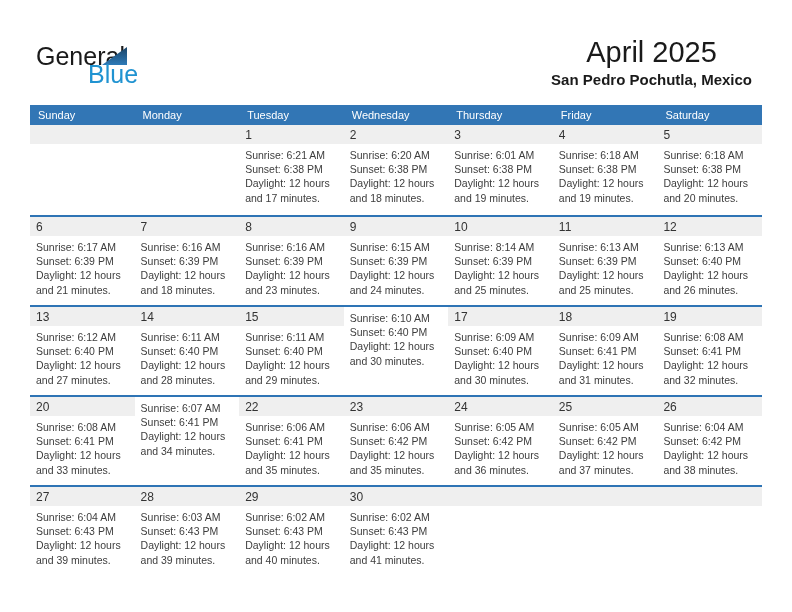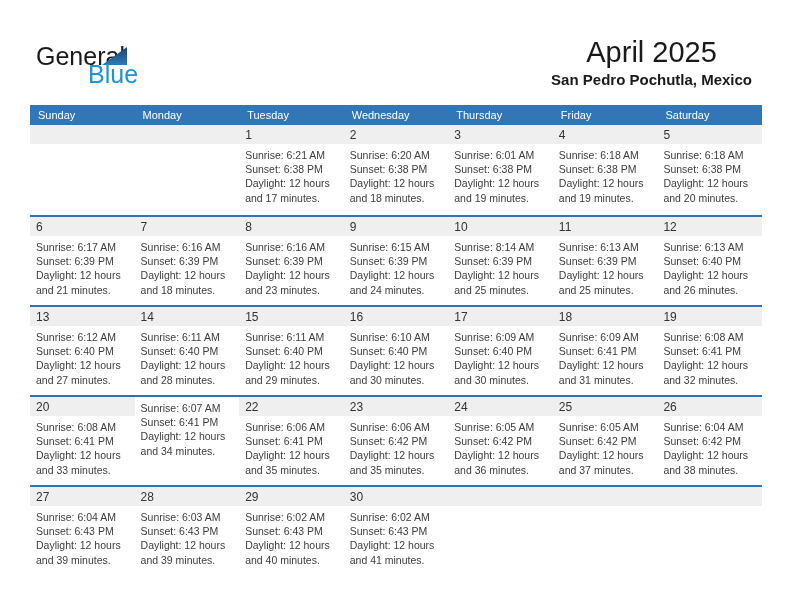--- a/index.html
+++ b/index.html
@@ -229,21 +229,20 @@
           <div class="day-cell">
             <div class="date-strip"><span class="date-num">15</span></div>
             <div class="cell-body">
               <div class="cell-line">Sunrise: 6:11 AM</div>
               <div class="cell-line">Sunset: 6:40 PM</div>
               <div class="cell-line">Daylight: 12 hours</div>
               <div class="cell-line">and 29 minutes.</div>
             </div>
           </div>
           <div class="day-cell">
-            <div class="date-strip"><span class="date-num">16</span></div>
             <div class="cell-body">
               <div class="cell-line">Sunrise: 6:10 AM</div>
               <div class="cell-line">Sunset: 6:40 PM</div>
               <div class="cell-line">Daylight: 12 hours</div>
               <div class="cell-line">and 30 minutes.</div>
             </div>
           </div>
           <div class="day-cell">
             <div class="date-strip"><span class="date-num">17</span></div>
             <div class="cell-body">

